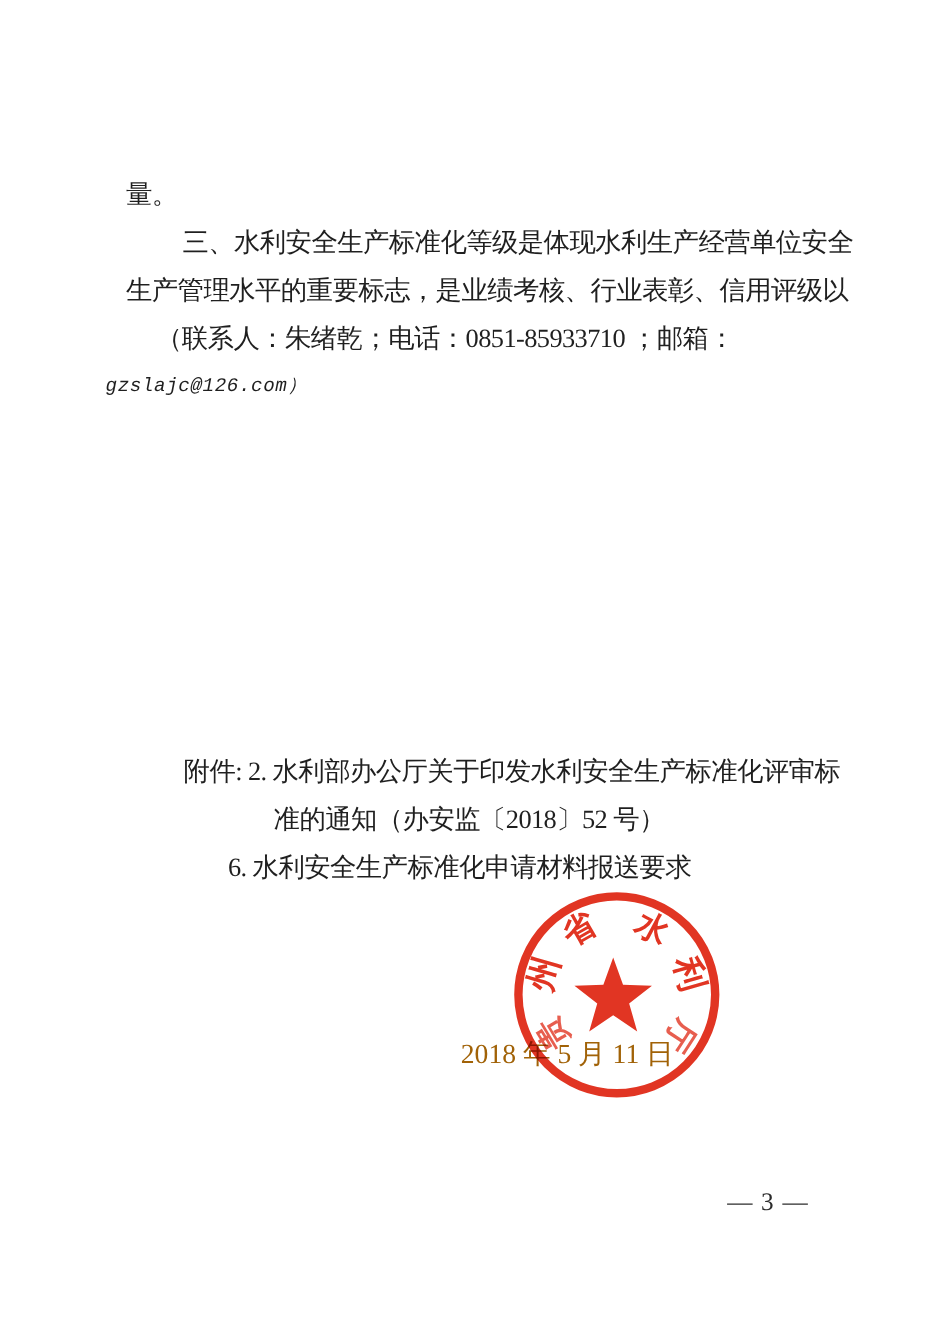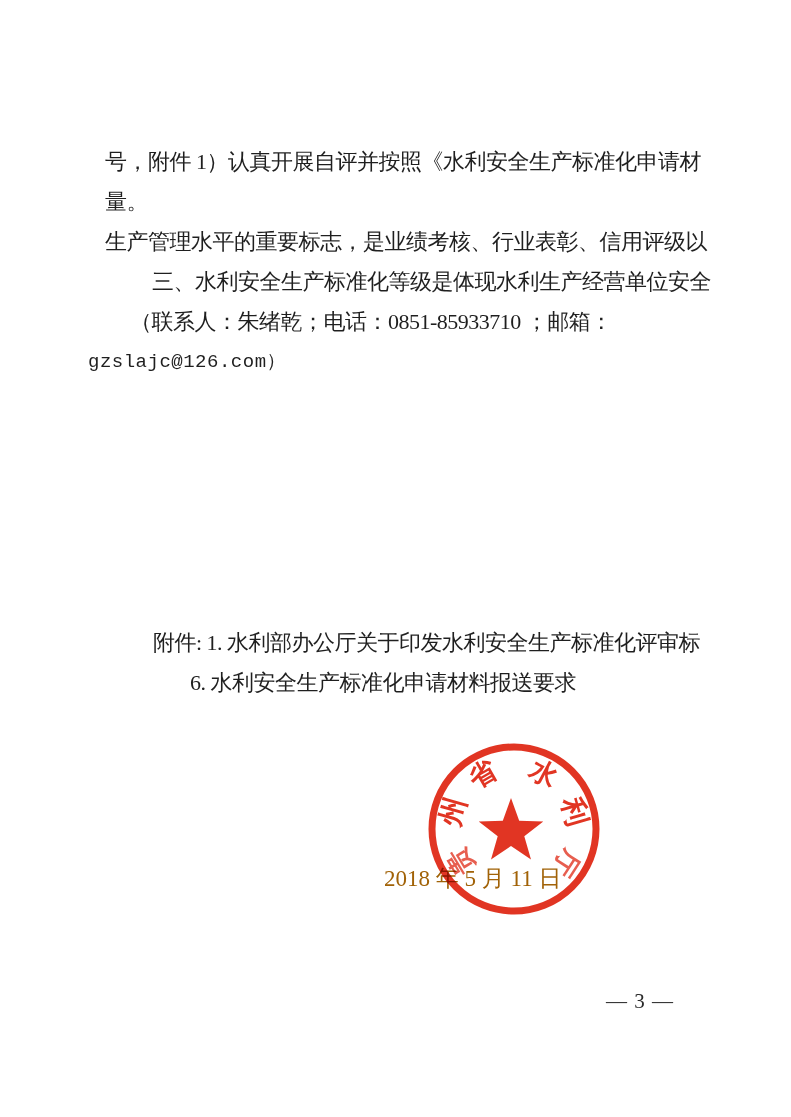--- a/index.html
+++ b/index.html
@@ -19,21 +19,21 @@
   }
   .line{
     height:40px;
     line-height:40px;
     font-size:22px;
     letter-spacing:-0.5px;
     white-space:nowrap;
   }
   .indent-para{padding-left:47px;}
   .indent-contact{padding-left:25px;}
-  .outdent{margin-left:-17px;font-family:"Liberation Mono","DejaVu Sans Mono",monospace;font-size:19px;letter-spacing:0.5px;}
+  .outdent{margin-left:-17px;font-family:"Liberation Mono","DejaVu Sans Mono",monospace;font-size:16px;letter-spacing:0.5px;font-style:italic;}
   .attachments{
     position:absolute;
     left:153px;top:623px;
     width:580px;
   }
   .att-wrap{padding-left:75px;}
   .att-item2{padding-left:37px;}
   .seal-svg{
     position:absolute;
     left:394px;top:709px;
@@ -77,30 +77,30 @@
     color:#2b2b2b;
     white-space:nowrap;
   }
 </style>
 </head>
 <body>
 
 <div class="page">
 
   <div class="bodytext">
-    <div class="line">号，附件 1）认真开展自评并按照《水利安全生产标准化申请材</div>
     <div class="line">量。</div>
+    <div class="line indent-para">三、水利安全生产标准化等级是体现水利生产经营单位安全</div>
     <div class="line">生产管理水平的重要标志，是业绩考核、行业表彰、信用评级以</div>
-    <div class="line indent-para">三、水利安全生产标准化等级是体现水利生产经营单位安全</div>
     <div class="line indent-contact">（联系人：朱绪乾；电话：0851-85933710 ；邮箱：</div>
     <div class="line outdent">gzslajc@126.com）</div>
   </div>
 
   <div class="attachments">
-    <div class="line">附件: 1. 水利部办公厅关于印发水利安全生产标准化评审标</div>
+    <div class="line">附件: 2. 水利部办公厅关于印发水利安全生产标准化评审标</div>
+    <div class="line att-wrap">准的通知（办安监〔2018〕52 号）</div>
     <div class="line att-item2">6. 水利安全生产标准化申请材料报送要求</div>
   </div>
 
   <svg class="seal-svg" viewBox="0 0 240 240" xmlns="http://www.w3.org/2000/svg">
     <circle cx="120" cy="120" r="82" fill="none" stroke="#e02b18" stroke-width="7"></circle>
     <polygon points="117,89 125.2,111.7 149.3,112.5 130.3,127.3 137,150.5 117,137 97,150.5 103.7,127.3 84.7,112.5 108.8,111.7" fill="#e02b18"></polygon>
     <text class="seal-arc-char" x="120" y="66" font-size="26" text-anchor="middle" fill="#e02b18" opacity="0.8" transform="rotate(-121,120,120)">贵</text>
     <text class="seal-arc-char" x="120" y="66" font-size="28" text-anchor="middle" fill="#e02b18" transform="rotate(-74,120,120)">州</text>
     <text class="seal-arc-char" x="120" y="66" font-size="27" text-anchor="middle" fill="#e02b18" transform="rotate(-30,120,120)">省</text>
     <text class="seal-arc-char" x="120" y="66" font-size="27" text-anchor="middle" fill="#e02b18" transform="rotate(28,120,120)">水</text>

